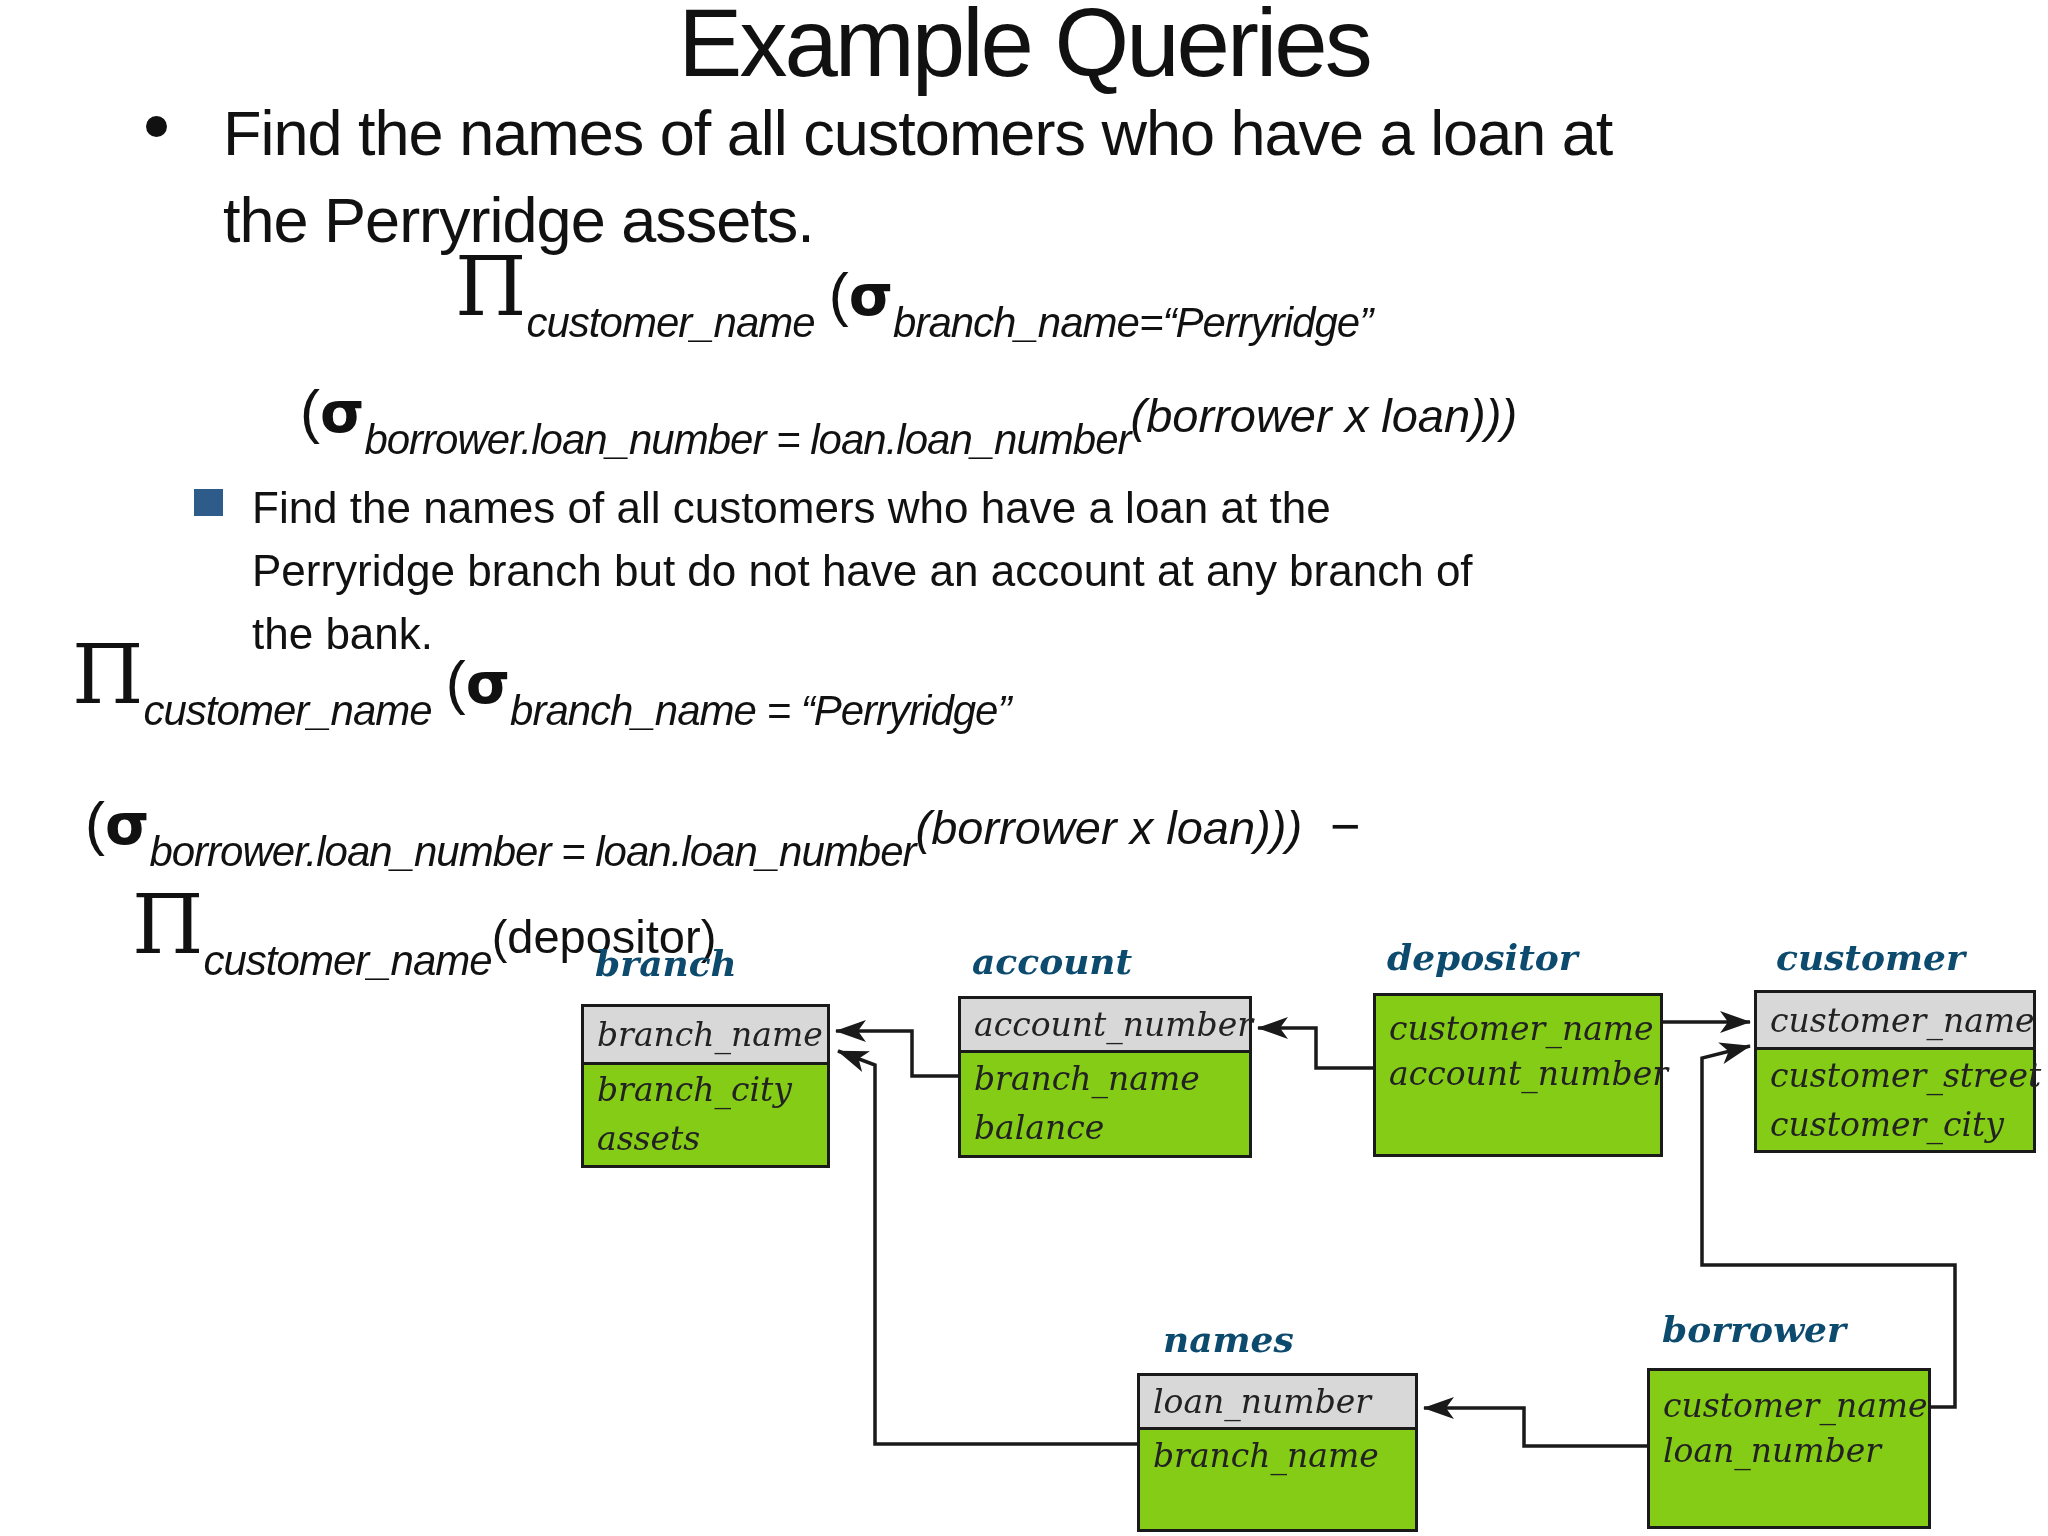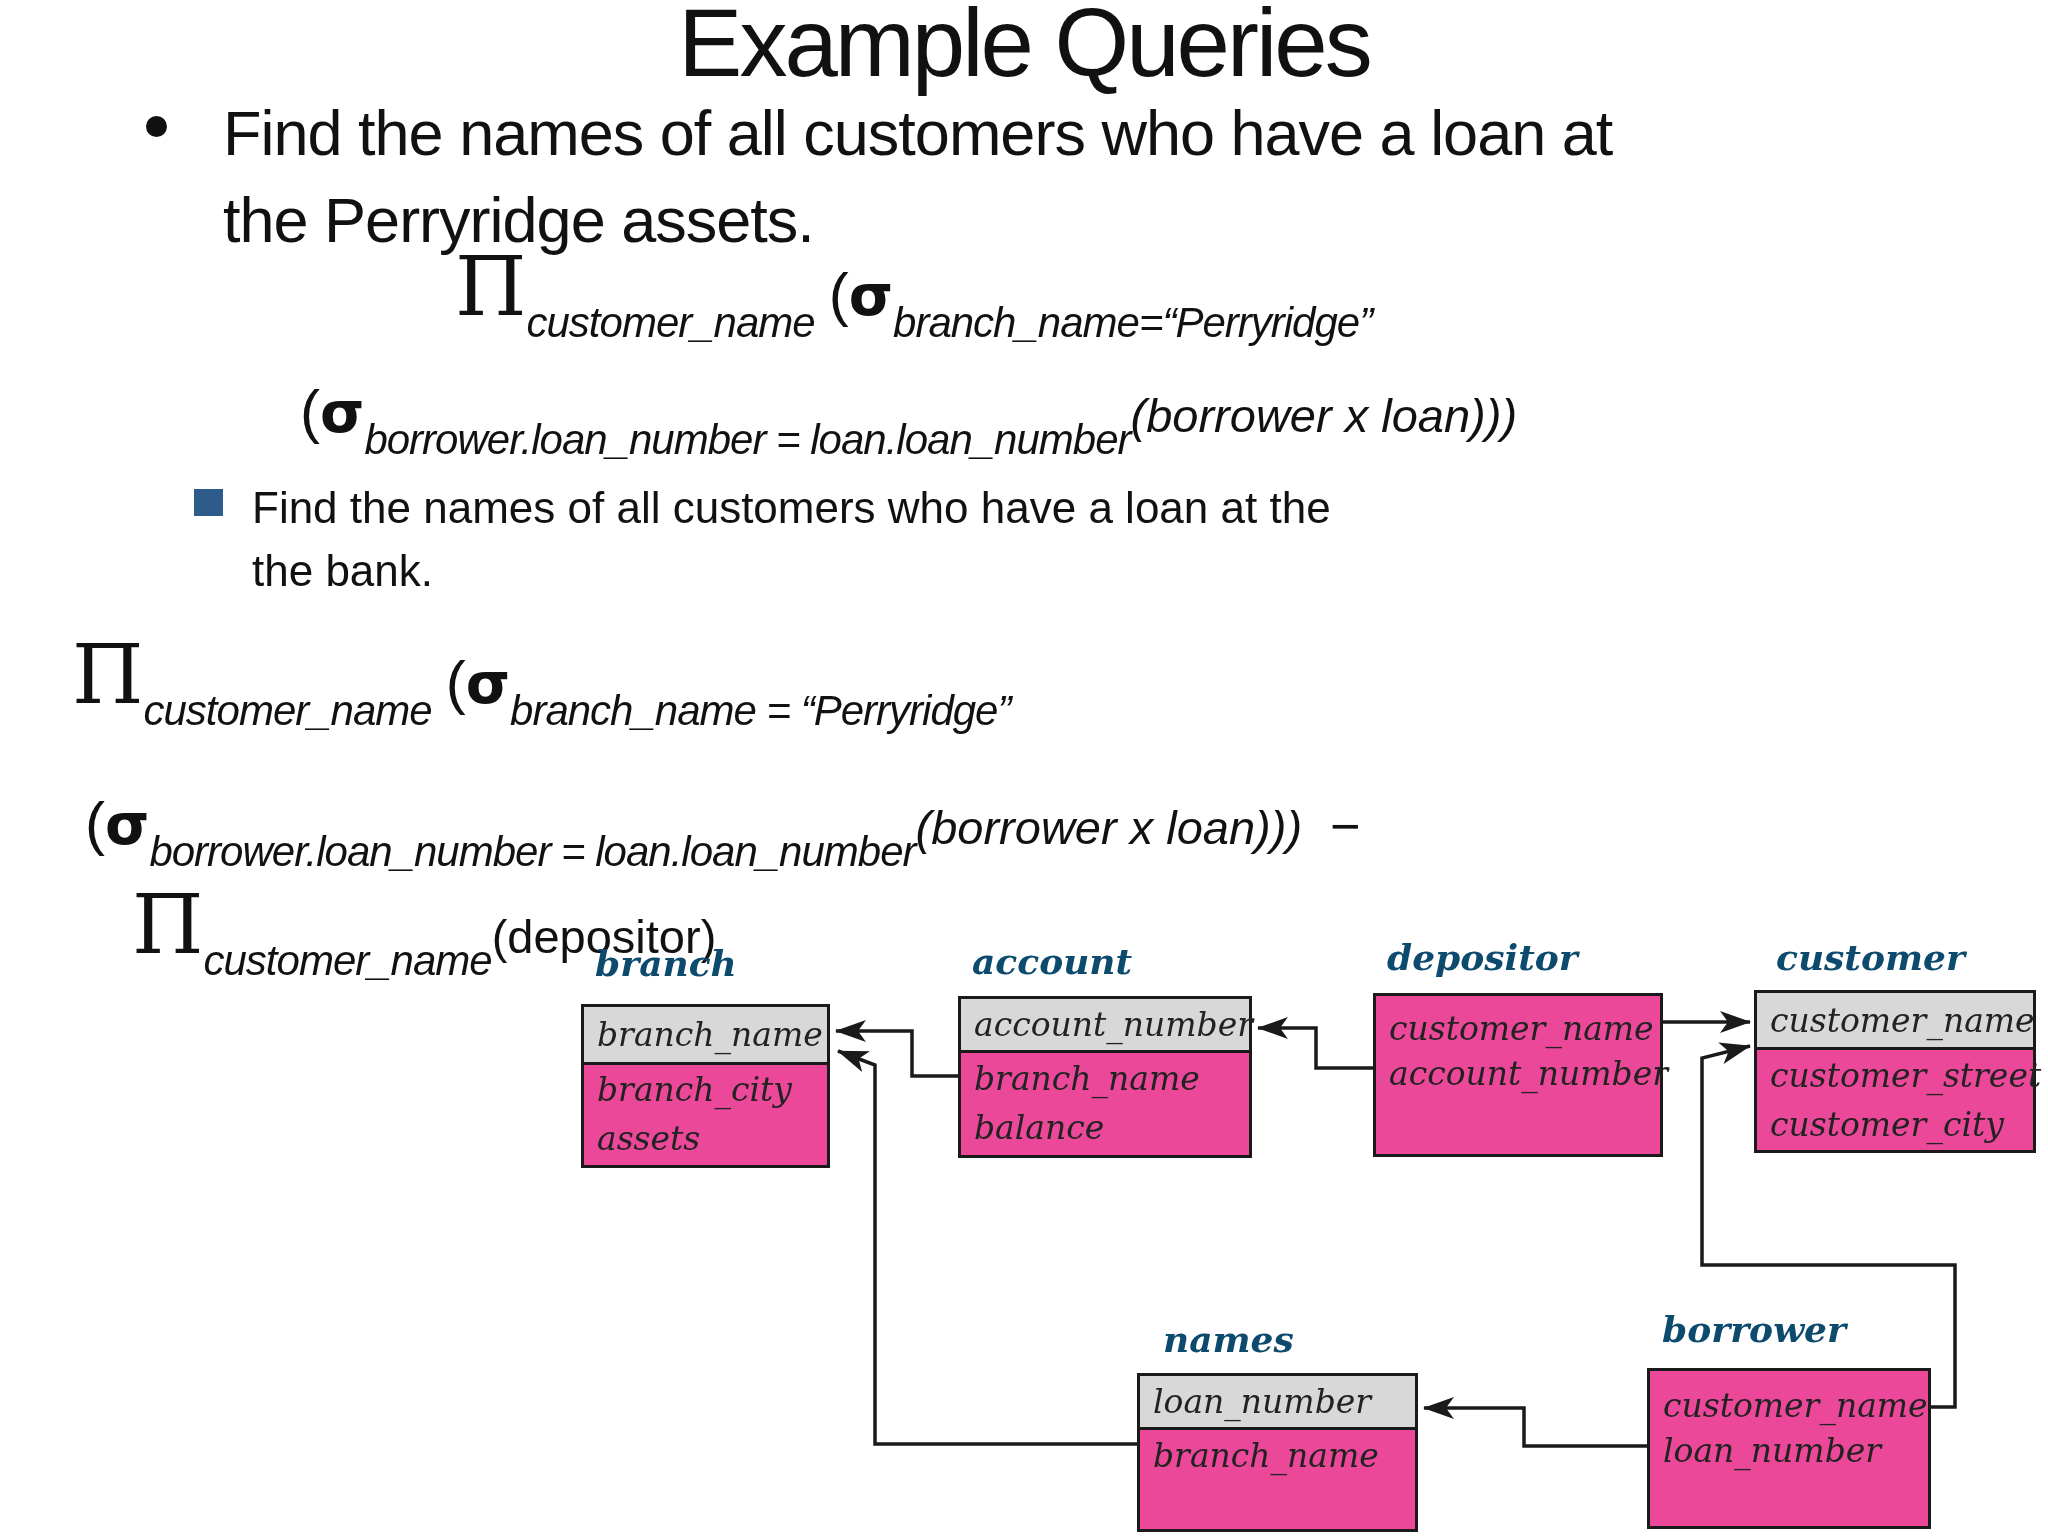--- a/index.html
+++ b/index.html
@@ -31,21 +31,21 @@
   .pi{font-family:"DejaVu Serif",serif;font-size:82px;font-weight:400}
   .sigma{font-family:"DejaVu Sans",sans-serif;font-size:57px;font-weight:bold}
   .sub{font-style:italic;font-size:42px;position:relative;top:22px;letter-spacing:-1px}
   .big{font-size:60px;font-weight:300;margin-left:14px}
   .big2{font-size:60px;font-weight:300}
   .tail{font-style:italic;font-size:47px}
   .tail-up{font-size:47px}
   .minus{font-size:52px;margin-left:28px}
   
   .tbl{
-    position:absolute;border:3px solid var(--line);background:#ec4899;
+    position:absolute;border:3px solid var(--line);background:#84cc16;
     font-family:"DejaVu Serif",serif;font-style:italic;font-size:33px;color:#222;
   }
   .tbl-key{
     background:var(--table-header);border-bottom:3px solid var(--line);
     display:flex;align-items:center;padding-left:13px;
   }
   .tbl-row{display:flex;align-items:center;padding-left:13px}
   .tbl-label{
     position:absolute;font-family:"DejaVu Serif",serif;
     font-style:italic;font-weight:bold;font-size:36px;color:#0c4a6e;
@@ -67,20 +67,21 @@
   <span class="pi">Π</span><span class="sub">customer_name</span><span class="big">(</span><span class="sigma">σ</span><span class="sub">branch_name=“Perryridge”</span>
 </div>
 
 <div class="formula" style="left:300px;top:382px">
   <span class="big2">(</span><span class="sigma">σ</span><span class="sub">borrower.loan_number = loan.loan_number</span><span class="tail">(borrower x loan)))</span>
 </div>
 
 <div class="abs b2-square"></div>
 <div class="abs b2-text">
   <div>Find the names of all customers who have a loan at the</div>
+  <div>Perryridge branch but do not have an account at any branch of</div>
   <div>the bank.</div>
 </div>
 
 <div class="formula" style="left:72px;top:634px">
   <span class="pi">Π</span><span class="sub">customer_name</span><span class="big">(</span><span class="sigma">σ</span><span class="sub">branch_name = “Perryridge”</span>
 </div>
 
 <div class="formula" style="left:85px;top:794px">
   <span class="big2">(</span><span class="sigma">σ</span><span class="sub">borrower.loan_number = loan.loan_number</span><span class="tail">(borrower x loan)))</span><span class="minus">−</span>
 </div>

